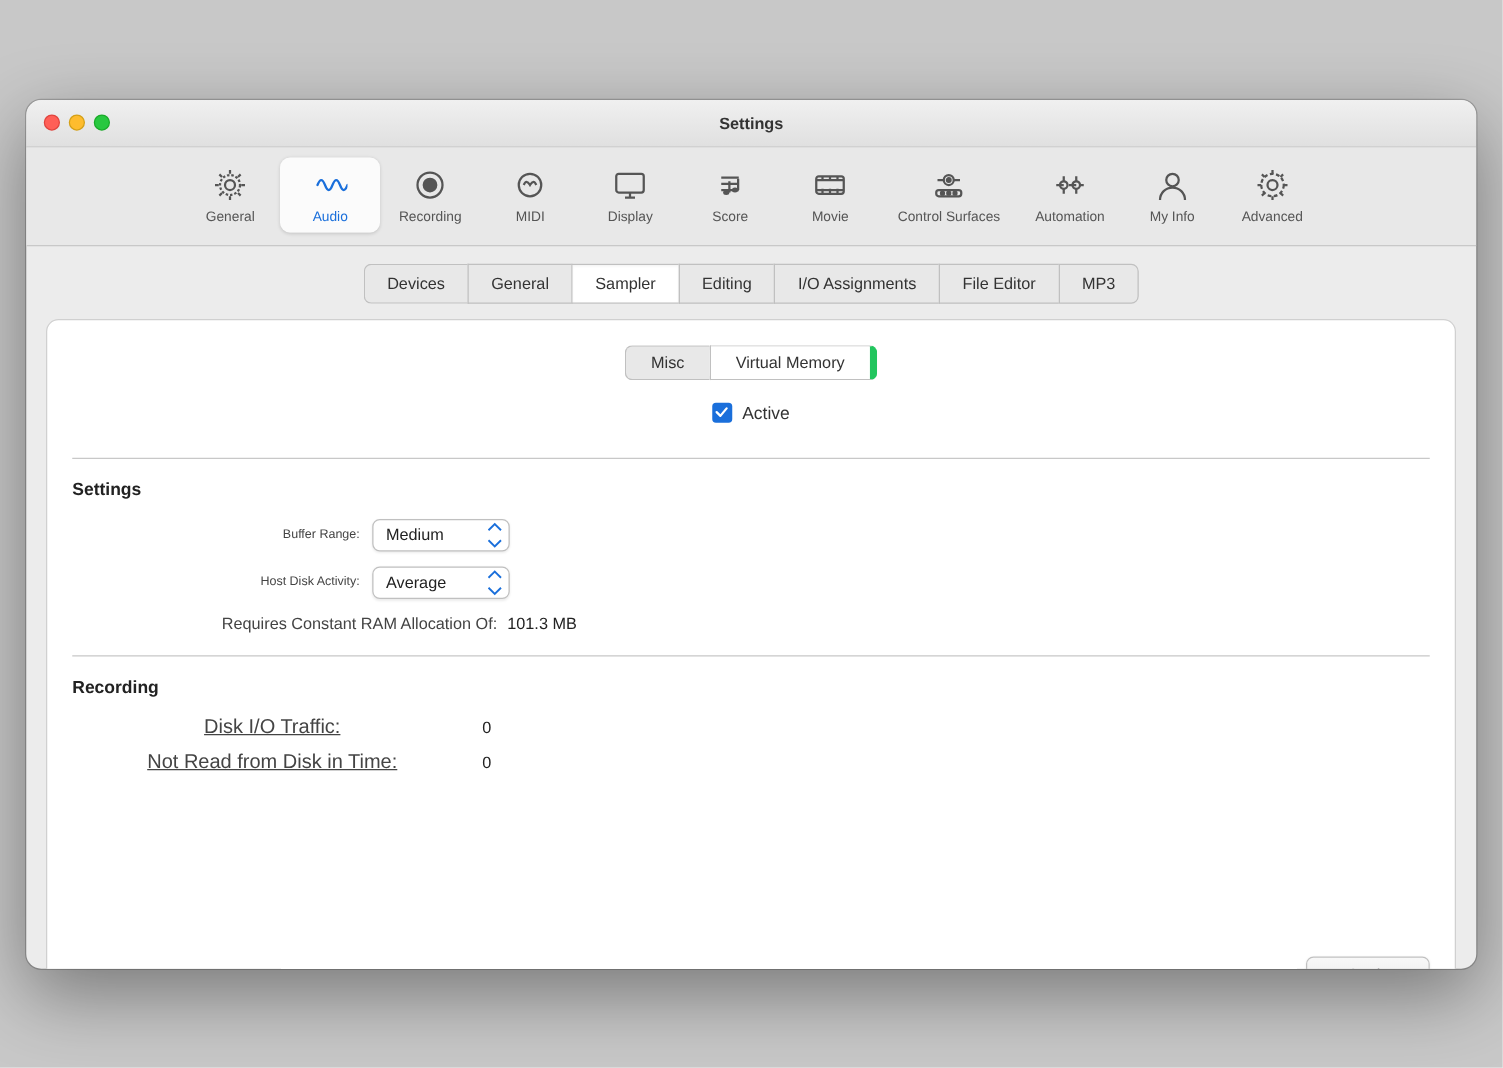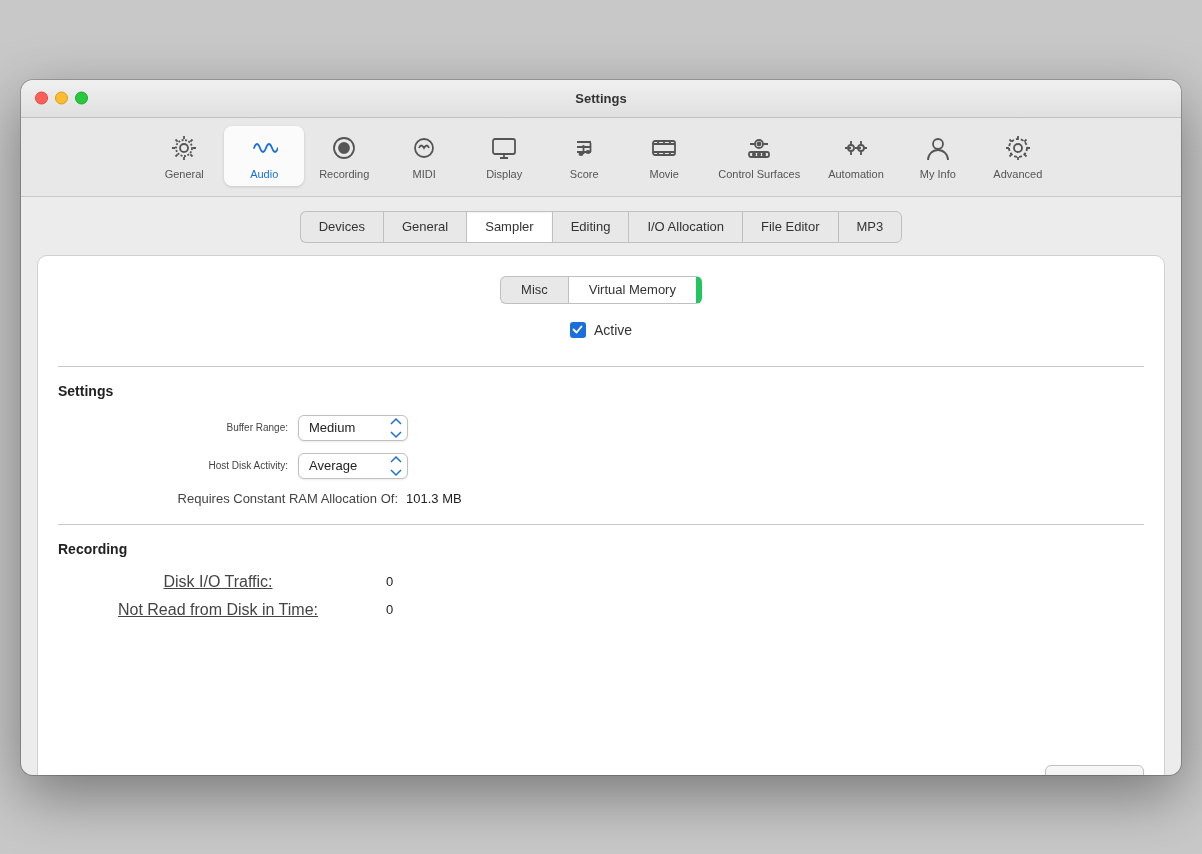--- a/index.html
+++ b/index.html
@@ -523,21 +523,21 @@
     <div class="subtab">
       <span>General</span>
     </div>
     <div class="subtab active">
       <span>Sampler</span>
     </div>
     <div class="subtab">
       <span>Editing</span>
     </div>
     <div class="subtab">
-      <span>I/O Allocation</span>
+      <span>I/O Assignments</span>
     </div>
     <div class="subtab">
       <span>File Editor</span>
     </div>
     <div class="subtab">
       <span>MP3</span>
     </div>
   </div>
 
   <div class="content">

